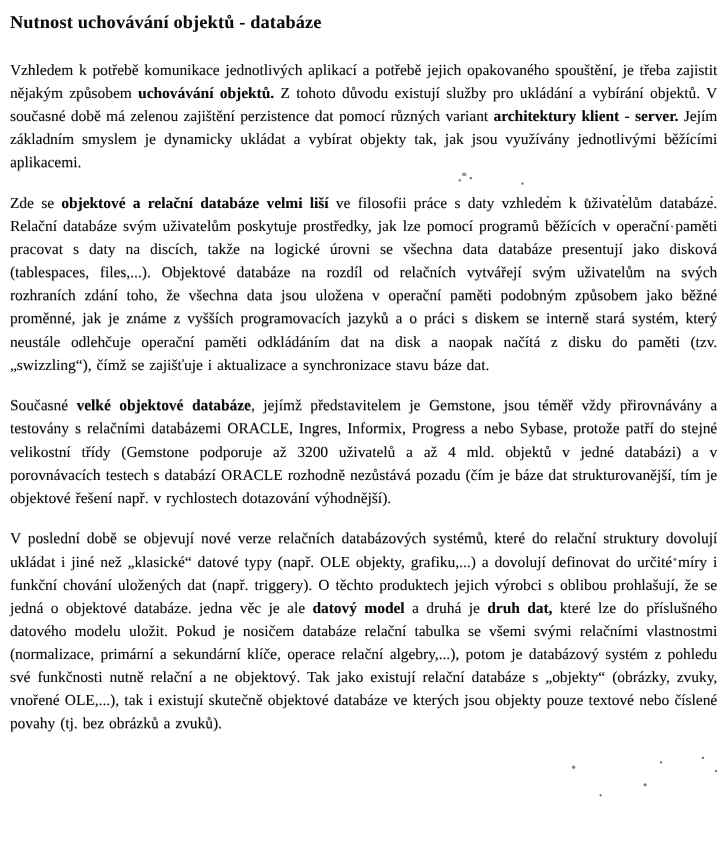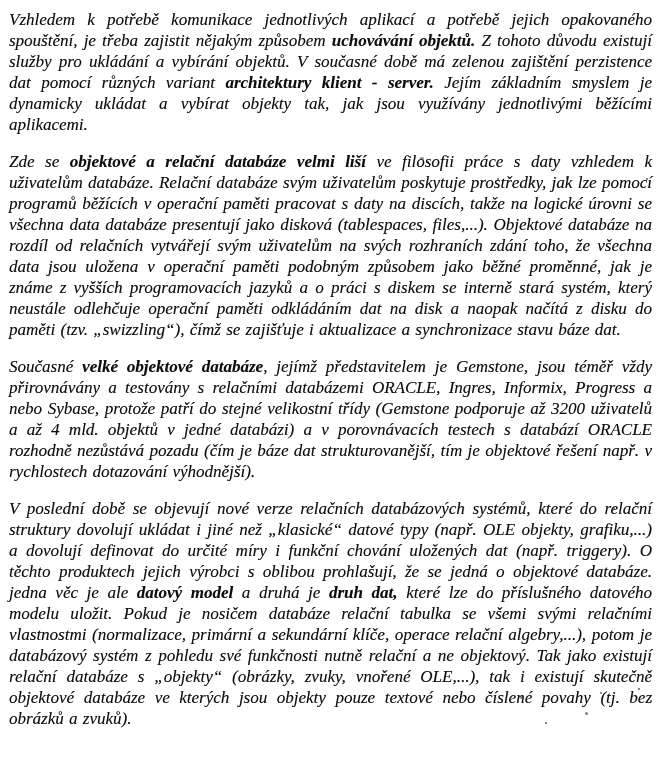--- a/index.html
+++ b/index.html
@@ -24,45 +24,45 @@
     text-shadow: 0.3px 0.3px 0 rgba(0,0,0,0.35);
   }
   .doc-title {
     font-size: 16.5px;
     font-weight: bold;
     line-height: 21px;
     margin: 0 0 24px 0;
     letter-spacing: 0.2px;
   }
   .para {
-    font-size: 17px;
+    font-size: 14px;
     line-height: 21px;
     text-align: justify;
     margin: 0 0 16px 0;
     word-spacing: 1px;
-    font-style: italic;
   }
   .para .b {
     font-weight: bold;
   }
   
   .speck {
     position: absolute;
     background: #2a2a2a;
     border-radius: 50%;
     pointer-events: none;
   }
   .s2 { width: 2px; height: 2px; opacity: .75; }
   .s3 { width: 3px; height: 3px; opacity: .6; }
   .s4 { width: 4px; height: 3px; opacity: .5; border-radius: 40%; }
 </style>
 </head>
 <body>
 
 <div class="page">
+  <h1 class="doc-title">Nutnost uchovávání objektů - databáze</h1>
 
   <div>
       <p class="para"><span>Vzhledem k potřebě komunikace jednotlivých aplikací a potřebě jejich opakovaného spouštění, je třeba zajistit nějakým způsobem </span><span class="b">uchovávání objektů.</span><span> Z tohoto důvodu existují služby pro ukládání a vybírání objektů. V současné době má zelenou zajištění perzistence dat pomocí různých variant </span><span class="b">architektury klient - server.</span><span> Jejím základním smyslem je dynamicky ukládat a vybírat objekty tak, jak jsou využívány jednotlivými běžícími aplikacemi.</span></p>
       <p class="para"><span>Zde se </span><span class="b">objektové a relační databáze velmi liší</span><span> ve filosofii práce s daty vzhledem k uživatelům databáze. Relační databáze svým uživatelům poskytuje prostředky, jak lze pomocí programů běžících v operační paměti pracovat s daty na discích, takže na logické úrovni se všechna data databáze presentují jako disková (tablespaces, files,...). Objektové databáze na rozdíl od relačních vytvářejí svým uživatelům na svých rozhraních zdání toho, že všechna data jsou uložena v operační paměti podobným způsobem jako běžné proměnné, jak je známe z vyšších programovacích jazyků a o práci s diskem se interně stará systém, který neustále odlehčuje operační paměti odkládáním dat na disk a naopak načítá z disku do paměti (tzv. „swizzling“), čímž se zajišťuje i aktualizace a synchronizace stavu báze dat.</span></p>
       <p class="para"><span>Současné </span><span class="b">velké objektové databáze</span><span>, jejímž představitelem je Gemstone, jsou téměř vždy přirovnávány a testovány s relačními databázemi ORACLE, Ingres, Informix, Progress a nebo Sybase, protože patří do stejné velikostní třídy (Gemstone podporuje až 3200 uživatelů a až 4 mld. objektů v jedné databázi) a v porovnávacích testech s databází ORACLE rozhodně nezůstává pozadu (čím je báze dat strukturovanější, tím je objektové řešení např. v rychlostech dotazování výhodnější).</span></p>
       <p class="para"><span>V poslední době se objevují nové verze relačních databázových systémů, které do relační struktury dovolují ukládat i jiné než „klasické“ datové typy (např. OLE objekty, grafiku,...) a dovolují definovat do určité míry i funkční chování uložených dat (např. triggery). O těchto produktech jejich výrobci s oblibou prohlašují, že se jedná o objektové databáze. jedna věc je ale </span><span class="b">datový model</span><span> a druhá je </span><span class="b">druh dat,</span><span> které lze do příslušného datového modelu uložit. Pokud je nosičem databáze relační tabulka se všemi svými relačními vlastnostmi (normalizace, primární a sekundární klíče, operace relační algebry,...), potom je databázový systém z pohledu své funkčnosti nutně relační a ne objektový. Tak jako existují relační databáze s „objekty“ (obrázky, zvuky, vnořené OLE,...), tak i existují skutečně objektové databáze ve kterých jsou objekty pouze textové nebo číslené povahy (tj. bez obrázků a zvuků).</span></p>
     </div>
 
   <span class="speck s4" style="left:420px; top:157px;"></span>
   <span class="speck s2" style="left:427px; top:161px;"></span>

